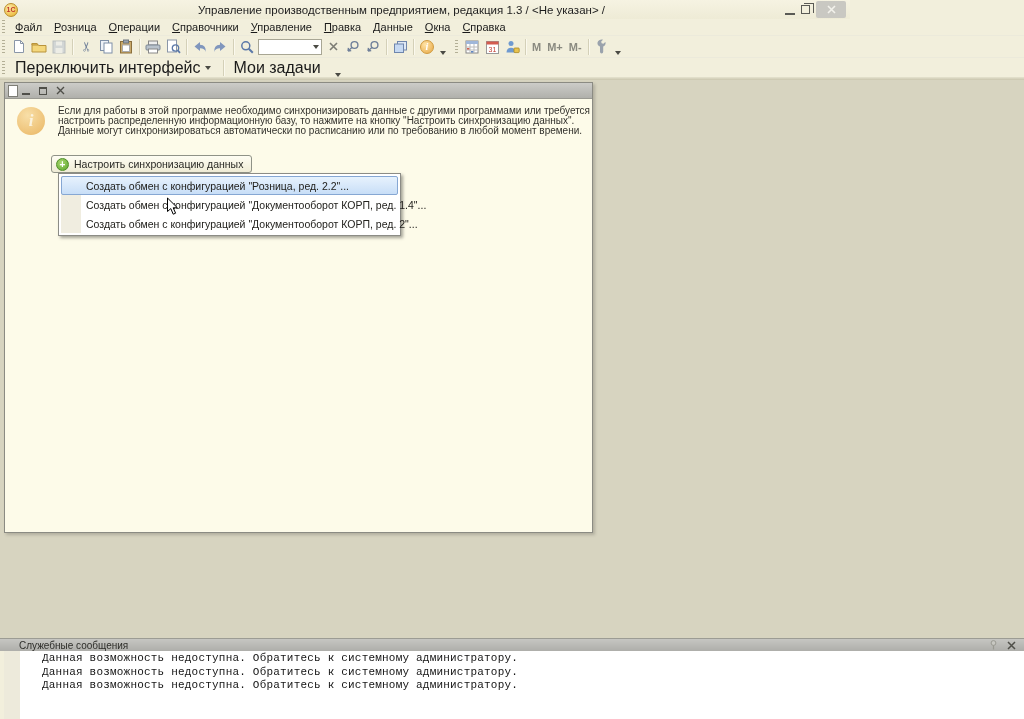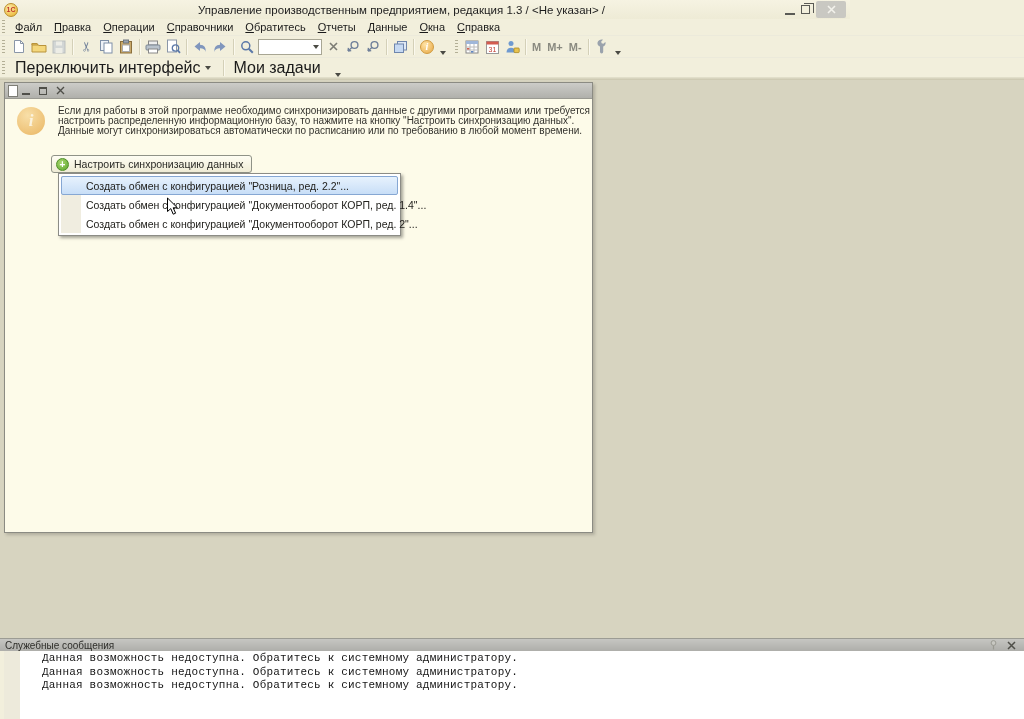--- a/index.html
+++ b/index.html
@@ -89,21 +89,21 @@
   .drop-menu::before { content:""; position:absolute; left:2px; top:2px; bottom:2px; width:20px;
     background:#f0ede0; }
   .dm-item { position:relative; height:19px; line-height:18px; font-size:10.5px; color:#23221e;
     padding-left:24px; white-space:nowrap; border:1px solid transparent; border-radius:2px; }
   .dm-item.hl { background:linear-gradient(#e7f2fd,#c8def7); border-color:#86a7d3; }
   .cursor { position:absolute; left:161px; top:98px; z-index:10; }
   
   .svc-header { position:absolute; top:638px; left:0; width:1024px; height:13px;
     background:linear-gradient(#c6c6c2,#aeaeaa); display:flex; align-items:center;
     font-size:10px; color:#2e2e2a; border-top:1px solid #9c9c94; }
-  .svc-header .t { flex:1; padding-left:5px; }
+  .svc-header .t { flex:1; padding-left:19px; }
   .svc-header .hdr-icons { display:flex; align-items:center; gap:10px; margin-right:8px; }
   .svc-body { position:absolute; top:651px; left:4px; width:1024px; height:68px; background:#fff; }
   .svc-gutter { position:absolute; left:0; top:0; width:16px; height:68px; background:#edeadb; }
   .svc-lines { position:absolute; left:38px; top:1px; font-family:"Liberation Mono",monospace;
     font-size:11px; line-height:13.5px; color:#141414; letter-spacing:0.2px; white-space:nowrap; }
   svg { display:block; }
 </style>
 </head>
 <body>
 
@@ -117,25 +117,25 @@
       <svg width="9" height="9">
           <path d="M1 1 L8 8 M8 1 L1 8" stroke="#f3f2ec" stroke-width="1.6"></path>
         </svg>
     </div>
   </div>
 </div>
 
 <div class="menubar">
   <div class="grip"></div>
   <span class="mi">Файл</span>
-  <span class="mi">Правка</span>
+  <span class="mi">Розница</span>
   <span class="mi">Операции</span>
   <span class="mi">Справочники</span>
-  <span class="mi">Обратитесь</span>
-  <span class="mi">Отчеты</span>
+  <span class="mi">Управление</span>
+  <span class="mi">Правка</span>
   <span class="mi">Данные</span>
   <span class="mi">Окна</span>
   <span class="mi">Справка</span>
 </div>
 
 <div class="toolbar1">
   <div class="grip"></div>
 
   <div class="tb-btn">
     <svg width="14" height="15">

